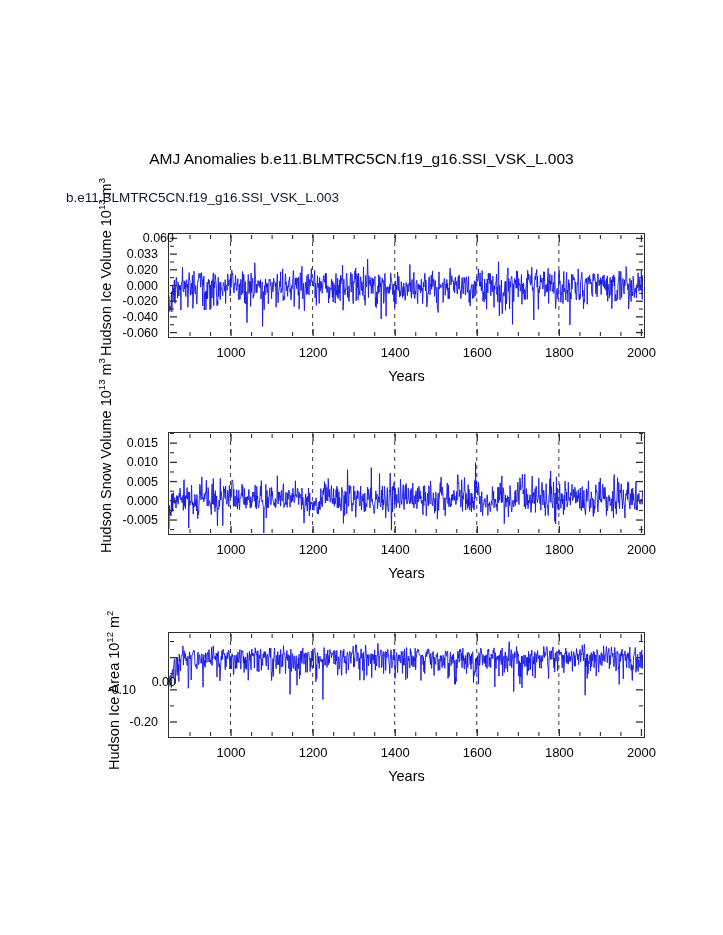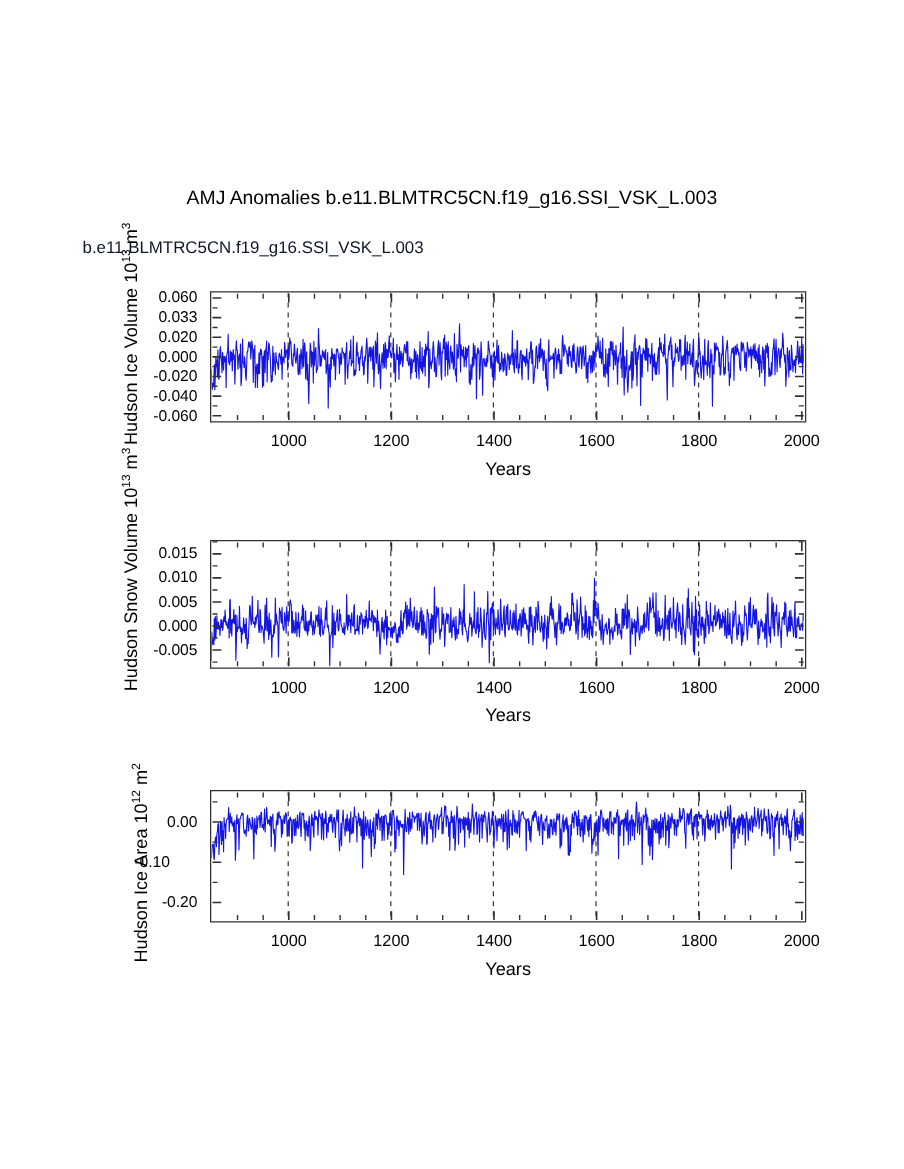--- a/index.html
+++ b/index.html
@@ -185,21 +185,21 @@
       <line x1="16" y1="58.653846153846146" x2="20" y2="58.653846153846146" stroke="#303030" stroke-width="1.1"></line>
       <line x1="489" y1="58.653846153846146" x2="485" y2="58.653846153846146" stroke="#303030" stroke-width="1.1"></line>
       <line x1="16" y1="74.34615384615384" x2="20" y2="74.34615384615384" stroke="#303030" stroke-width="1.1"></line>
       <line x1="489" y1="74.34615384615384" x2="485" y2="74.34615384615384" stroke="#303030" stroke-width="1.1"></line>
       <line x1="16" y1="90.03846153846153" x2="20" y2="90.03846153846153" stroke="#303030" stroke-width="1.1"></line>
       <line x1="489" y1="90.03846153846153" x2="485" y2="90.03846153846153" stroke="#303030" stroke-width="1.1"></line>
       <line x1="16" y1="105.73076923076923" x2="20" y2="105.73076923076923" stroke="#303030" stroke-width="1.1"></line>
       <line x1="489" y1="105.73076923076923" x2="485" y2="105.73076923076923" stroke="#303030" stroke-width="1.1"></line>
     </svg>
   <div id="yticks-0">
-      <div class="ytick" style="left: 0px; width: 158px; top: 238.423px;">0.060</div>
+      <div class="ytick" style="left: 16px; width: 158px; top: 238.423px;">0.060</div>
       <div class="ytick" style="left: 0px; width: 158px; top: 254.115px;">0.033</div>
       <div class="ytick" style="left: 0px; width: 158px; top: 269.808px;">0.020</div>
       <div class="ytick" style="left: 0px; width: 158px; top: 285.5px;">0.000</div>
       <div class="ytick" style="left: 0px; width: 158px; top: 301.192px;">-0.020</div>
       <div class="ytick" style="left: 0px; width: 158px; top: 316.885px;">-0.040</div>
       <div class="ytick" style="left: 0px; width: 158px; top: 332.577px;">-0.060</div>
     </div>
   <div id="xticks-0">
       <div class="xtick" style="left: 231.058px; top: 346px;">1000</div>
       <div class="xtick" style="left: 313.136px; top: 346px;">1200</div>
@@ -377,21 +377,21 @@
       <line x1="16" y1="104.015625" x2="23" y2="104.015625" stroke="#303030" stroke-width="1.3"></line>
       <line x1="489" y1="104.015625" x2="482" y2="104.015625" stroke="#303030" stroke-width="1.3"></line>
       <line x1="16" y1="23.546875000000014" x2="20" y2="23.546875000000014" stroke="#303030" stroke-width="1.1"></line>
       <line x1="489" y1="23.546875000000014" x2="485" y2="23.546875000000014" stroke="#303030" stroke-width="1.1"></line>
       <line x1="16" y1="55.734375000000014" x2="20" y2="55.734375000000014" stroke="#303030" stroke-width="1.1"></line>
       <line x1="489" y1="55.734375000000014" x2="485" y2="55.734375000000014" stroke="#303030" stroke-width="1.1"></line>
       <line x1="16" y1="87.921875" x2="20" y2="87.921875" stroke="#303030" stroke-width="1.1"></line>
       <line x1="489" y1="87.921875" x2="485" y2="87.921875" stroke="#303030" stroke-width="1.1"></line>
     </svg>
   <div id="yticks-2">
-      <div class="ytick" style="left: 0px; width: 158px; top: 658px;">0.00</div>
+      <div class="ytick" style="left: 0px; width: 158px; top: 682px; padding-left: 18px;">0.00</div>
       <div class="ytick" style="left: 0px; width: 136px; top: 689.828px;">-0.10</div>
       <div class="ytick" style="left: 0px; width: 158px; top: 722.016px;">-0.20</div>
     </div>
   <div id="xticks-2">
       <div class="xtick" style="left: 231.058px; top: 746px;">1000</div>
       <div class="xtick" style="left: 313.136px; top: 746px;">1200</div>
       <div class="xtick" style="left: 395.214px; top: 746px;">1400</div>
       <div class="xtick" style="left: 477.292px; top: 746px;">1600</div>
       <div class="xtick" style="left: 559.37px; top: 746px;">1800</div>
       <div class="xtick" style="left: 641.448px; top: 746px;">2000</div>

